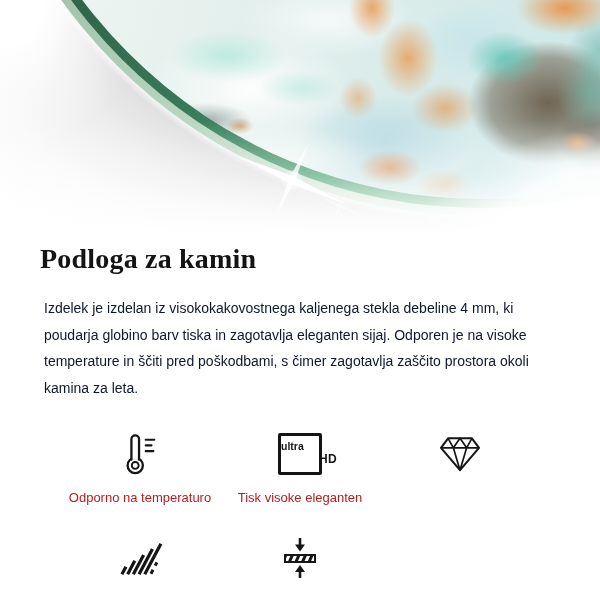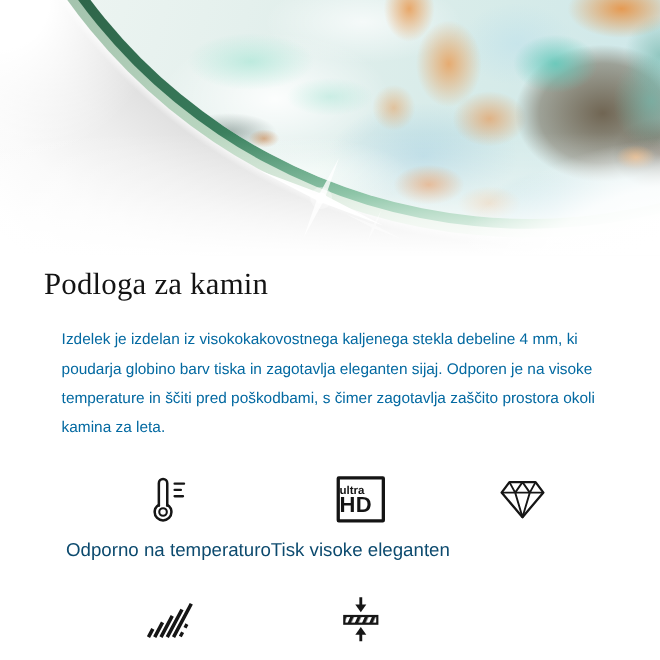--- a/index.html
+++ b/index.html
@@ -58,35 +58,35 @@
   .white-fade-overlay{
     background:
       radial-gradient(ellipse 330px 180px at 655px 258px, #ffffff 28%, rgba(255,255,255,0.85) 52%, rgba(255,255,255,0) 76%),
       linear-gradient(180deg, rgba(255,255,255,0) 52%, rgba(255,255,255,0.38) 76%, rgba(255,255,255,0.96) 99%);
   }
   .sparkle-layer{pointer-events:none;}
 
   
   .content{padding:0 40px;}
   .page-title{margin:8px 0 18px 0;font-family:"Liberation Serif","DejaVu Serif",serif;
-              font-weight:400;font-size:28px;line-height:37px;color:#141414;letter-spacing:0.2px;}
+              font-weight:700;font-size:28px;line-height:37px;color:#141414;letter-spacing:0.2px;}
   .page-title span{display:block;}
-  .product-description{margin:16px;max-width:528px;font-size:14px;line-height:26.5px;color:#0369a1;}
+  .product-description{margin:4px;max-width:528px;font-size:14px;line-height:26.5px;color:#0f172a;}
 
   
   .features{display:grid;grid-template-columns:repeat(3,1fr);row-gap:28px;
             padding:0 20px;margin-top:28px;}
   .feature{display:flex;flex-direction:column;align-items:center;}
   .icon-box{height:50px;display:flex;align-items:center;justify-content:center;}
-  .feature-label{margin-top:11px;font-size:17px;color:#0c4a6e;white-space:nowrap;}
+  .feature-label{margin-top:11px;font-size:13px;color:#b91c1c;white-space:nowrap;}
   .uhd-box{width:44px;height:42px;border:3px solid #141414;border-radius:2px;
            display:flex;flex-direction:column;align-items:flex-start;justify-content:center;
            box-sizing:border-box;color:#141414;}
   .uhd-top{font-size:10.5px;font-weight:700;line-height:11px;}
-  .uhd-bottom{font-size:20px;font-weight:800;line-height:15px;letter-spacing:0.3px;}
+  .uhd-bottom{font-size:12px;font-weight:800;line-height:15px;letter-spacing:0.3px;margin-left:38px;}
   .icon-stroke{stroke:#161616;fill:none;}
 </style>
 </head>
 <body>
 
 <div class="page">
 
   <section class="hero">
     <div class="glass-shadow"></div>
     <div class="glass-edge"></div>

